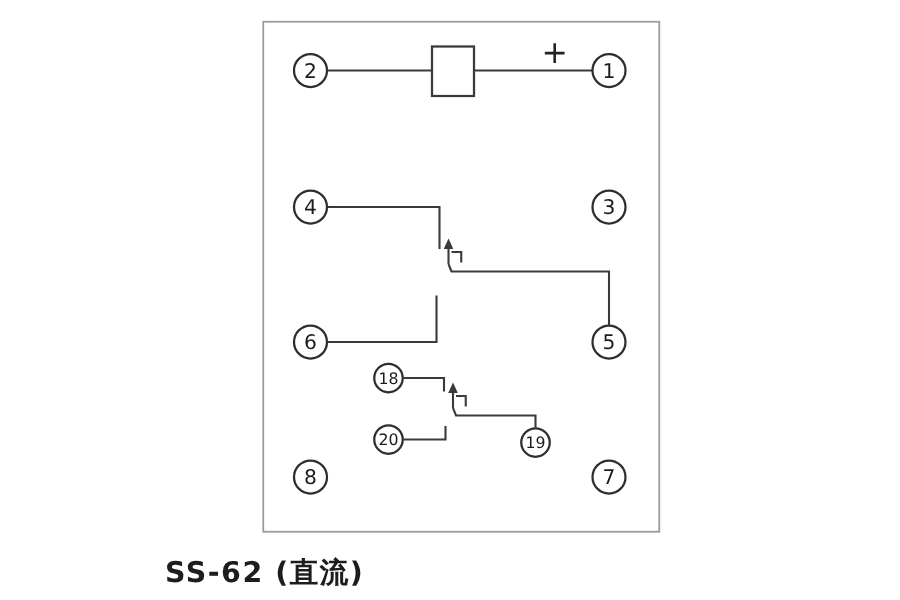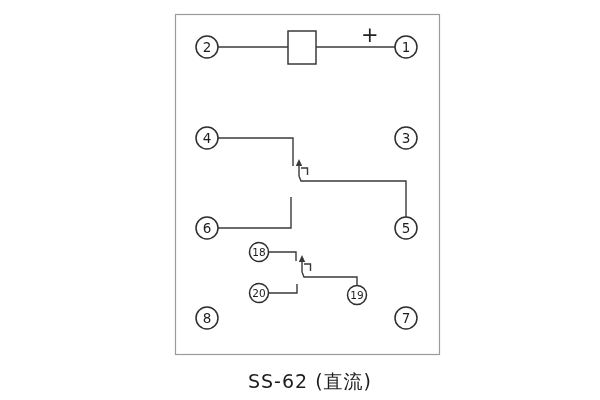--- a/index.html
+++ b/index.html
@@ -11,21 +11,21 @@
   #diagram-svg{position:absolute;left:0;top:0;width:600px;height:400px;}
   .frame{fill:none;stroke:#9b9b9b;stroke-width:1.2;}
   .wire{fill:none;stroke:#3a3a3a;stroke-width:1.4;stroke-linecap:butt;}
   .coil{fill:#ffffff;stroke:#3a3a3a;stroke-width:1.5;}
   .plus{font:400 21px "DejaVu Sans", sans-serif;fill:#222222;}
   .arrow{fill:#3a3a3a;stroke:none;}
   .term{fill:#ffffff;stroke:#2e2e2e;stroke-width:1.5;}
   .tlabel{fill:#1c1c1c;font-family:"DejaVu Sans", sans-serif;}
   .caption{
     position:absolute;top:369px;left:110px;width:400px;
-    text-align:center;font-size:19px;color:#1d1d1d;letter-spacing:1px;
+    text-align:left;font-size:19px;color:#1d1d1d;letter-spacing:1px;font-weight:bold;
   }
 </style>
 </head>
 <body>
 
 <div class="stage">
   <svg id="diagram-svg" viewBox="0 0 600 400" xmlns="http://www.w3.org/2000/svg">
       <rect x="175.5" y="14.5" width="264" height="340" class="frame"></rect>
       <polyline points="218,47 288,47" class="wire"></polyline>
       <polyline points="316,47 395,47" class="wire"></polyline>

